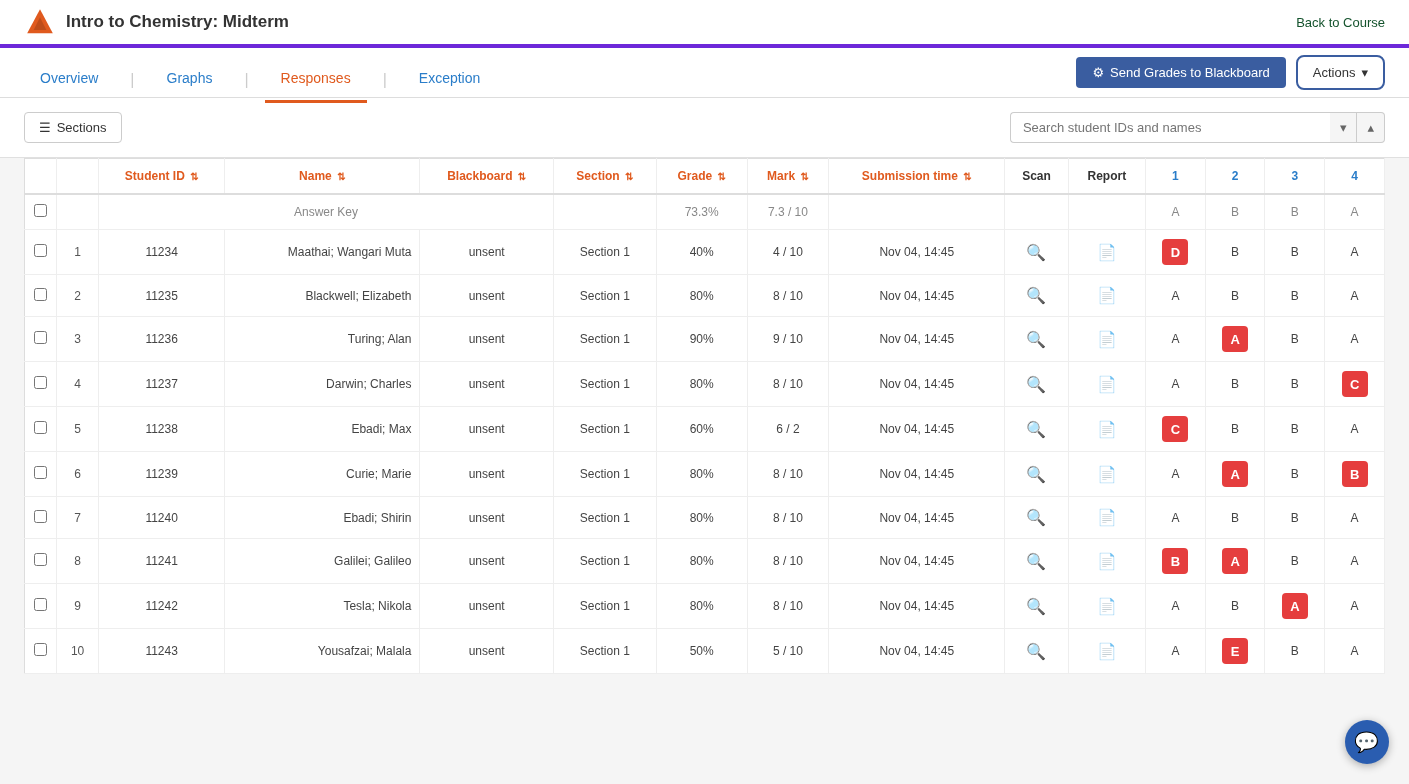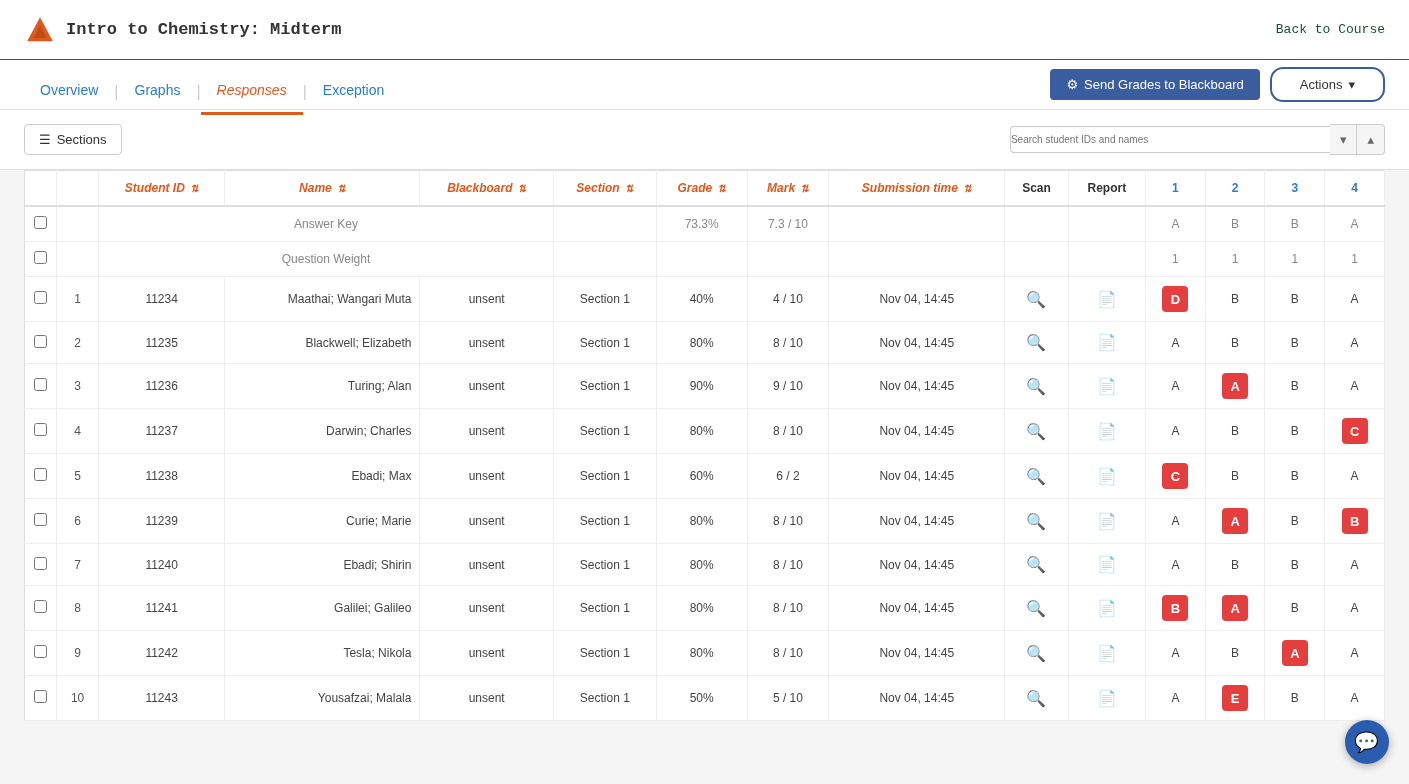--- a/index.html
+++ b/index.html
@@ -4,23 +4,22 @@
   <style>
     * { box-sizing: border-box; margin: 0; padding: 0; }
     body { font-family: -apple-system, BlinkMacSystemFont, 'Segoe UI', Arial, sans-serif; background: #f5f5f5; font-size: 13px; color: #333; }
     
     
     .app-header {
       background: #fff;
       display: flex;
       align-items: center;
       padding: 0 24px;
-      height: 60px;
-      border-bottom: 1px solid #6d28d9;
-      font-family: Liberation Mono, monospace;
+      height: 48px;
+      border-bottom: 4px solid #6d28d9;
     }
     .logo-icon {
       width: 32px; height: 32px; margin-right: 10px; flex-shrink: 0;
     }
     .app-title {
       font-size: 17px; font-weight: 600; color: #333; flex: 1;
     }
     .back-link {
       color: #14532d; font-size: 13px; cursor: pointer; text-decoration: none;
     }
@@ -28,34 +27,33 @@
     
     .nav-bar {
       background: #fff;
       display: flex;
       align-items: center;
       padding: 0 24px;
       border-bottom: 1px solid #ddd;
       height: 50px;
     }
     .nav-tabs {
-      display: flex; align-items: center; flex: 1; gap: 0; margin-top: 14px;
+      display: flex; align-items: center; flex: 1; gap: 16px; margin-top: 14px;
     }
     .nav-tab {
       padding: 14px 16px;
       color: #2a7dc9;
       font-size: 14px;
       cursor: pointer;
       border-bottom: 3px solid transparent;
       text-decoration: none;
     }
     .nav-tab.active {
       color: #e05a1e;
       border-bottom: 3px solid #e05a1e;
-      font-style: italic;
     }
     .nav-tab-sep {
       color: #ccc; font-size: 16px; user-select: none;
     }
     .nav-actions {
       display: flex; align-items: center; gap: 10px;
     }
     .btn-send {
       background: #3a5da0;
       color: #fff;
@@ -63,22 +61,22 @@
       border-radius: 4px;
       padding: 8px 16px;
       font-size: 13px;
       cursor: pointer;
       display: flex; align-items: center; gap: 6px;
     }
     .btn-actions {
       background: #fff;
       color: #333;
       border: 2px solid #3a5da0;
-      border-radius: 13px;
-      padding: 8px 28px;
+      border-radius: 8px;
+      padding: 8px 15px;
       font-size: 13px;
       cursor: pointer;
       display: flex; align-items: center; gap: 6px;
     }
 
     
     .toolbar {
       padding: 14px 24px;
       display: flex;
       align-items: center;
@@ -96,22 +94,22 @@
       color: #333;
     }
     .search-area {
       margin-left: auto;
       display: flex; align-items: center; gap: 0;
     }
     .search-input {
       border: 1px solid #ccc;
       border-right: none;
       border-radius: 4px 0 0 4px;
-      padding: 7px 0;
-      font-size: 10px;
+      padding: 7px 12px;
+      font-size: 13px;
       width: 320px;
       outline: none;
       color: #999;
     }
     .search-btn {
       border: 1px solid #ccc;
       border-left: none;
       background: #f5f5f5;
       padding: 7px 10px;
       cursor: pointer;
@@ -143,21 +141,21 @@
     thead th {
       background: #fff;
       border-bottom: 2px solid #ddd;
       border-right: 1px solid #eee;
       padding: 10px 8px;
       font-weight: 600;
       font-size: 12px;
       text-align: center;
       white-space: nowrap;
     }
-    thead th.orange { color: #e05a1e; font-style: italic; }
+    thead th.orange { color: #e05a1e; }
     thead th.blue { color: #2a7dc9; }
     thead th .sort-arrow { font-size: 10px; margin-left: 2px; }
     
     tbody tr {
       border-bottom: 1px solid #eee;
     }
     tbody td {
       padding: 9px 8px;
       text-align: center;
       border-right: 1px solid #eee;
@@ -287,35 +285,20 @@
         <td>7.3 / 10</td>
         <td></td>
         <td></td>
         <td></td>
         <td>A</td>
         <td>B</td>
         <td>B</td>
         <td>A</td>
       </tr>
 
-      <tr class="question-weight-row">
-        <td class="checkbox-cell"><input type="checkbox" style=""></td>
-        <td></td>
-        <td colspan="3">Question Weight</td>
-        <td></td>
-        <td></td>
-        <td></td>
-        <td></td>
-        <td></td>
-        <td></td>
-        <td>1</td>
-        <td>1</td>
-        <td>1</td>
-        <td>1</td>
-      </tr>
 
     <tr>
     <td class="checkbox-cell"><input type="checkbox" style=""></td>
     <td class="num-col">1</td>
     <td>11234</td>
     <td class="left">Maathai; Wangari Muta</td>
     <td>unsent</td>
     <td>Section 1</td>
     <td>40%</td>
     <td>4 / 10</td>

